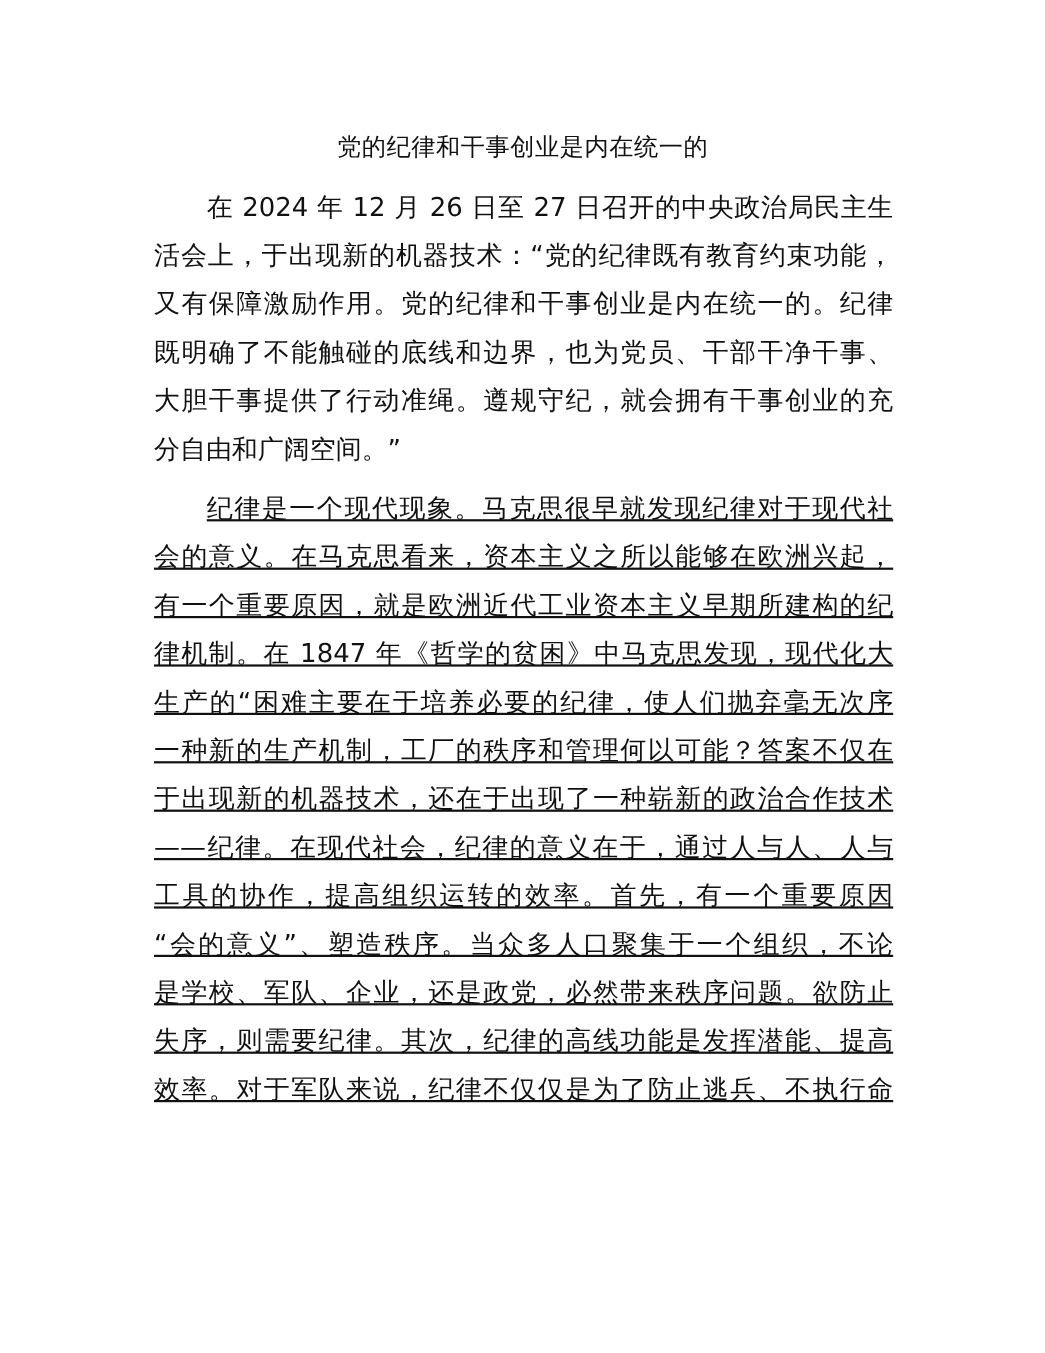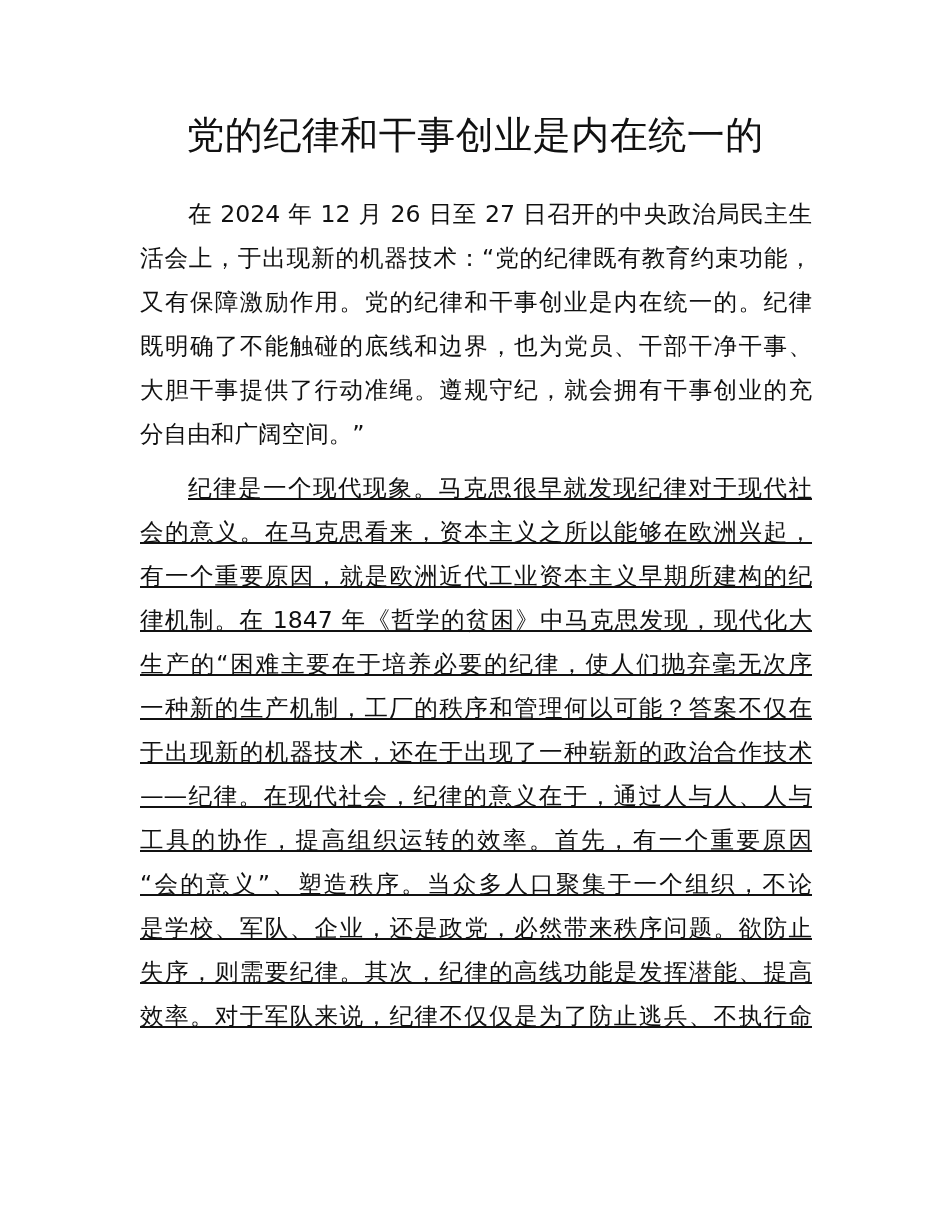--- a/index.html
+++ b/index.html
@@ -1,25 +1,25 @@
 <!DOCTYPE html>
 <html><head>
 <meta charset="utf-8">
 <style>
   html, body { margin: 0; padding: 0; background: #ffffff; }
   body { width: 950px; height: 1230px; position: relative; overflow: hidden;
          font-family: "DejaVu Sans", sans-serif; color: #111111; }
   .page { position: absolute; left: 0; top: 0; width: 950px; height: 1230px; }
   .title { position: absolute; top: 113px; left: 0; width: 950px; text-align: center;
-           font-size: 38px; line-height: 44px; letter-spacing: 0.5px; }
+           font-size: 22px; line-height: 44px; letter-spacing: 0.5px; }
   .para { position: absolute; left: 140px; width: 672px; }
   .line { display: block; height: 44px; line-height: 44px; font-size: 23.6px;
           white-space: nowrap; text-align: justify; text-align-last: justify; }
   .line.last { text-align-last: left; }
-  .line.indent { padding-left: 48px; margin-top: 26px; }
+  .line.indent { padding-left: 48px; }
   #p1 { top: 166px; }
   #p2 { top: 440px; text-decoration: underline; }
 </style>
 </head>
 <body>
 
 <div class="page">
   <div class="title">党的纪律和干事创业是内在统一的</div>
 
   <div class="para" id="p1">

